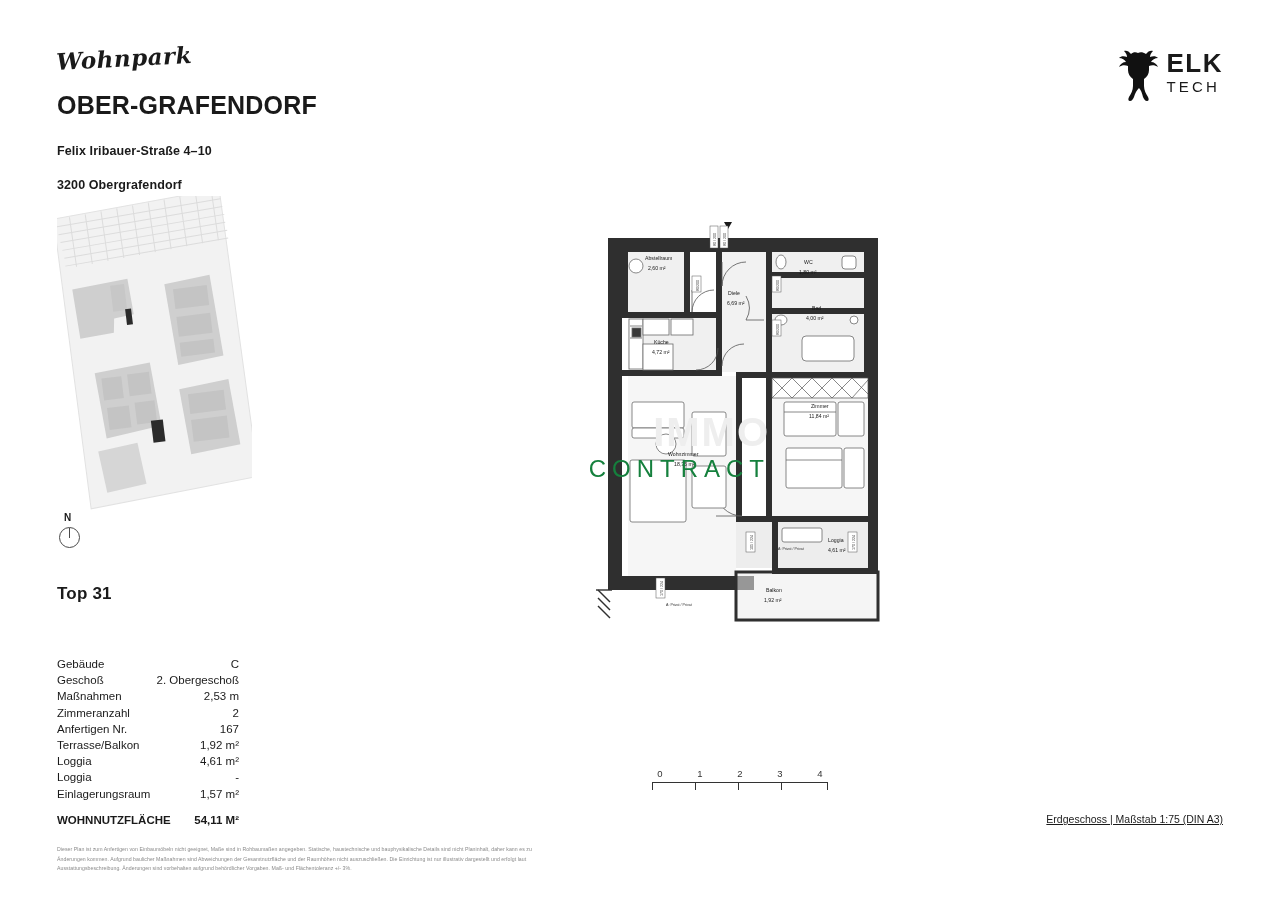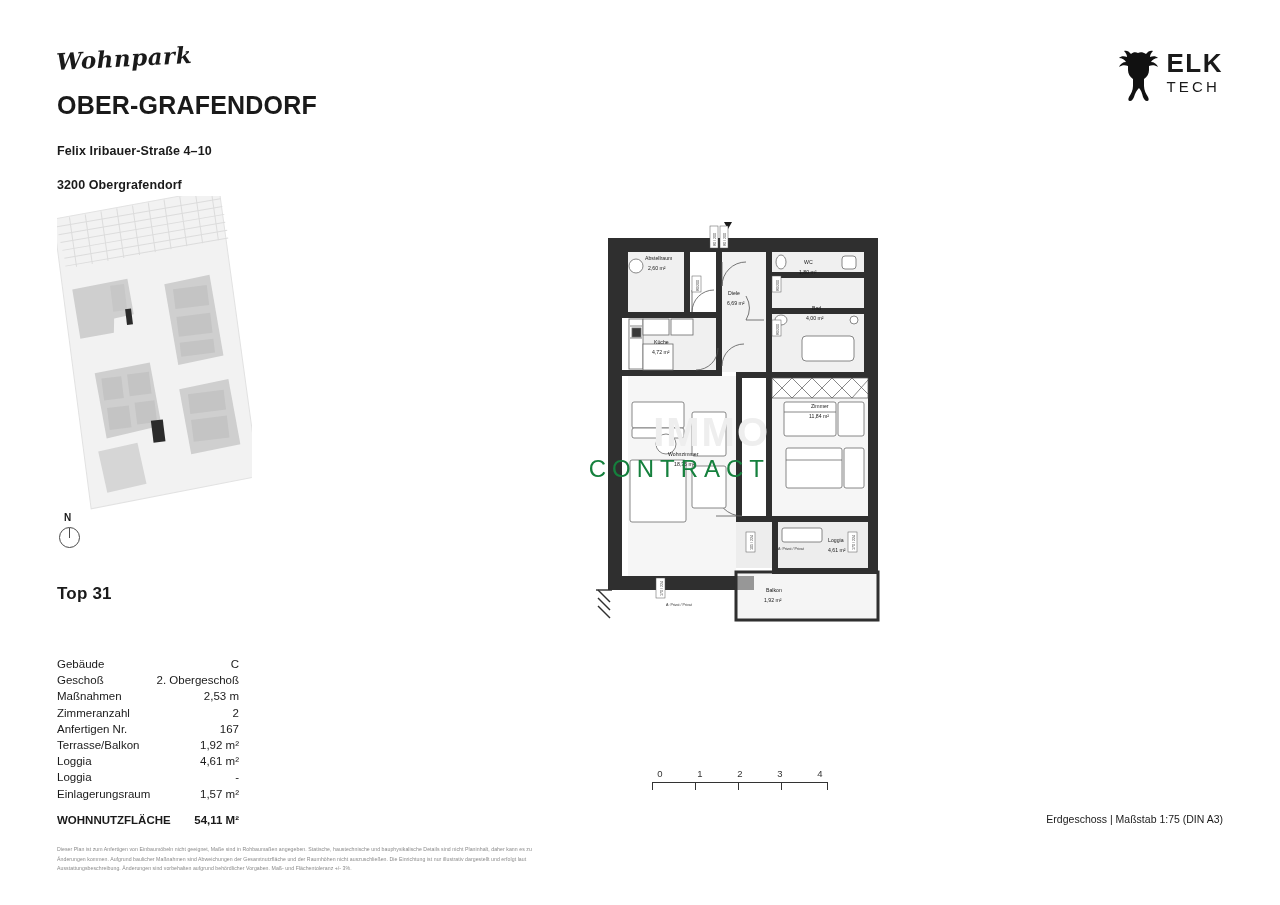--- a/index.html
+++ b/index.html
@@ -62,21 +62,21 @@
   .facts-total { display: flex; justify-content: space-between; margin-top: 12px; font-size: 11.5px; font-weight: 700; align-items: center; }
 
   
   .disclaimer {
     position: absolute; left: 57px; top: 845px; width: 480px;
     font-size: 5.2px; line-height: 9.5px; color: #8a8a8a; letter-spacing: 0.05px;
   }
 
   
   .foot-right {
-    position: absolute; right: 57px; top: 810px; text-align: center;
+    position: absolute; right: 57px; top: 810px; text-align: center; text-decoration: underline;
   }
   .foot-right div { font-size: 10.5px; line-height: 19px; color: #1a1a1a; }
 
   
   .scalebar { position: absolute; left: 652px; top: 768px; width: 176px; }
   .scalebar .nums { display: flex; justify-content: space-between; font-size: 9.5px; color: #333; margin-bottom: 3px; }
   .scalebar .nums span { width: 16px; text-align: center; }
   .scalebar .ticks { position: relative; height: 12px; border-top: 1px solid #333; }
   .scalebar .ticks i { position: absolute; top: 0; width: 1px; height: 7px; background: #333; }
 

